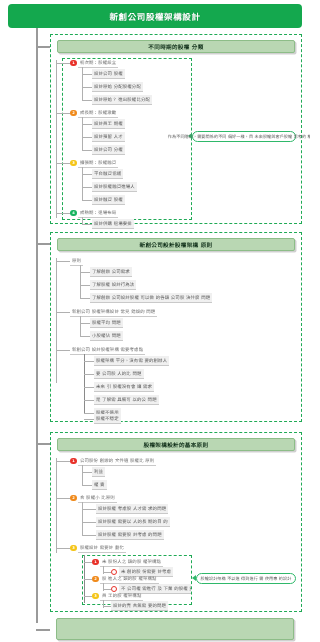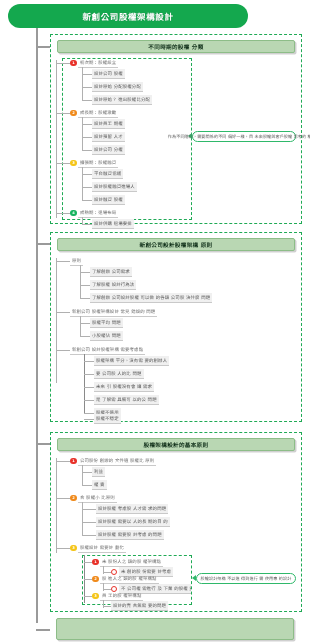--- a/index.html
+++ b/index.html
@@ -9,23 +9,23 @@
     background: #ffffff;
     font-family: "DejaVu Sans", "Liberation Sans", sans-serif;
     overflow: hidden;
   }
   #canvas { position: relative; width: 310px; height: 642px; background: #fff; }
 
   
   .root-title {
     position: absolute;
     left: 8px; top: 4px;
-    width: 240px; height: 24px;
+    width: 294px; height: 24px;
     background: #14a84e;
-    border-radius: 12px;
+    border-radius: 4px;
     color: #ffffff;
     font-size: 8.5px;
     font-weight: bold;
     letter-spacing: .6px;
     display: flex; align-items: center; justify-content: center;
     text-shadow: 0 0 1px rgba(0,0,0,.25);
   }
 
   
   .trunk {

